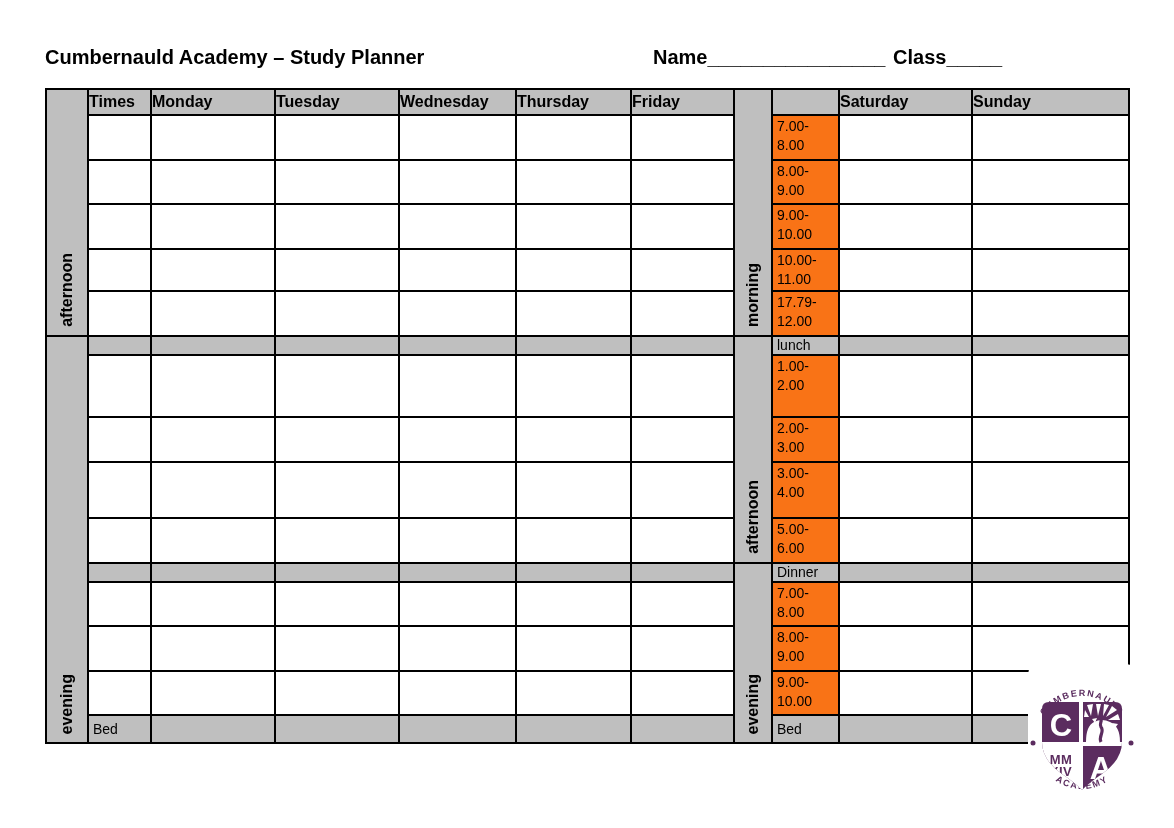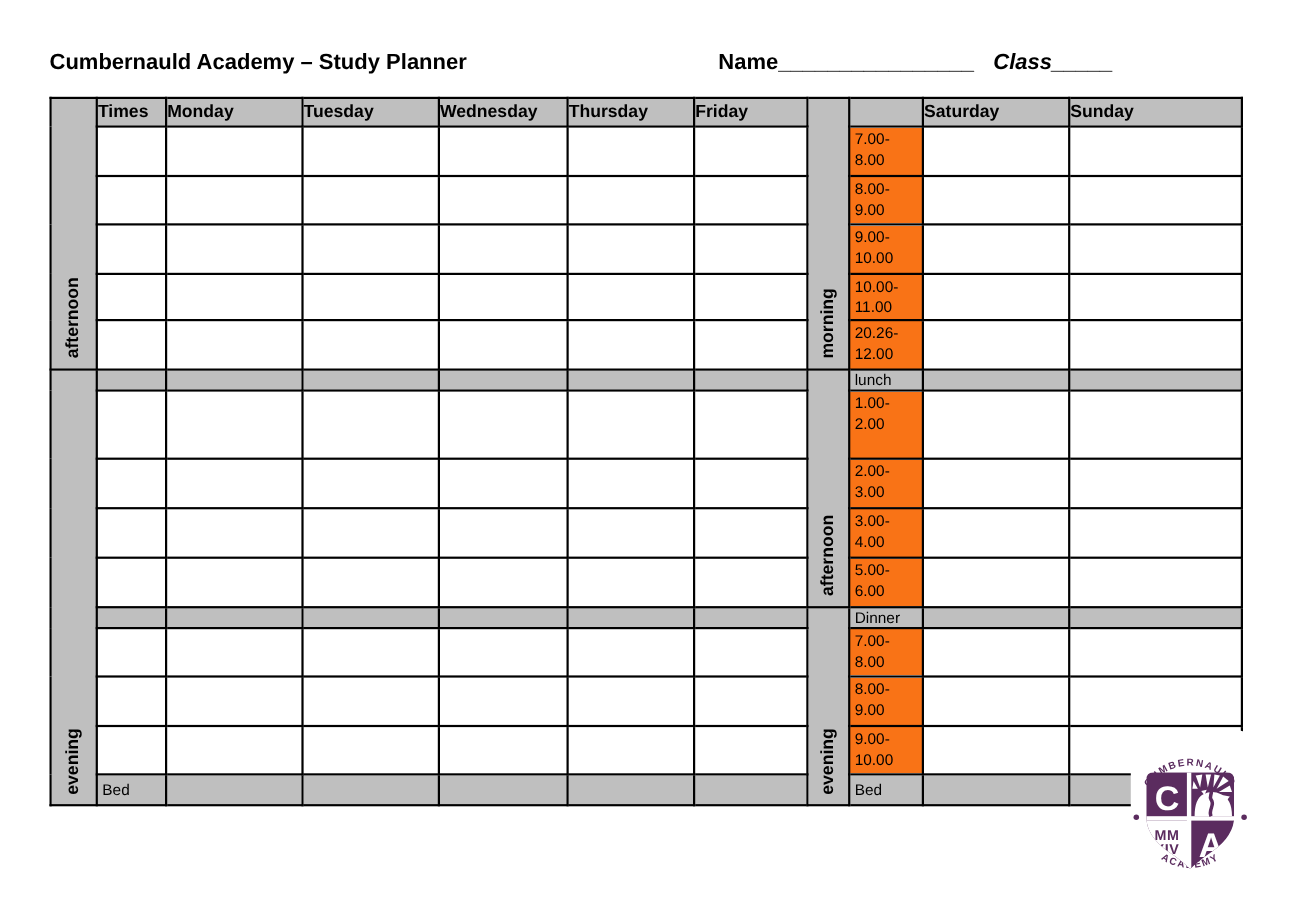--- a/index.html
+++ b/index.html
@@ -3,21 +3,21 @@
 <meta charset="utf-8">
 <style>
   html,body{margin:0;padding:0;}
   body{
     width:1174px;height:828px;background:#ffffff;position:relative;
     font-family:"Liberation Sans",sans-serif;color:#000;overflow:hidden;
   }
   .doc-header{position:absolute;left:45px;top:46px;width:1100px;font-weight:bold;font-size:20px;white-space:nowrap;}
   .doc-title{position:absolute;left:0;top:0;}
   .doc-fields{position:absolute;left:608px;top:0;}
-  .field-class{margin-left:12px;font-style:italic;}
+  .field-class{margin-left:2px;}
 
   table.planner{
     position:absolute;left:45px;top:88px;border-collapse:collapse;table-layout:fixed;
   }
   table.planner td, table.planner th{
     border:2px solid #000;box-sizing:border-box;overflow:hidden;
   }
   th.dayhead{
     background:#bfbfbf;font-size:16px;font-weight:bold;text-align:left;
     vertical-align:middle;padding:1px 0;
@@ -137,21 +137,21 @@
     <td class="cell"></td>
         <td class="cell"></td>
   </tr>
   <tr style="height:45px">
     <td class="cell"></td>
         <td class="cell"></td>
         <td class="cell"></td>
         <td class="cell"></td>
         <td class="cell"></td>
         <td class="cell"></td>
-    <td class="time">20.26-
+    <td class="time">17.79-
 12.00</td>
     <td class="cell"></td>
         <td class="cell"></td>
   </tr>
 
   <tr style="height:19px">
     <td class="side" rowspan="10"><span>evening</span></td>
     <td class="gray"></td>
         <td class="gray"></td>
         <td class="gray"></td>
@@ -181,21 +181,21 @@
         <td class="cell"></td>
         <td class="cell"></td>
         <td class="cell"></td>
         <td class="cell"></td>
         <td class="cell"></td>
     <td class="time">2.00-
 3.00</td>
     <td class="cell"></td>
         <td class="cell"></td>
   </tr>
-  <tr style="height:45px">
+  <tr style="height:56px">
     <td class="cell"></td>
         <td class="cell"></td>
         <td class="cell"></td>
         <td class="cell"></td>
         <td class="cell"></td>
         <td class="cell"></td>
     <td class="time">3.00-
 4.00</td>
     <td class="cell"></td>
         <td class="cell"></td>

